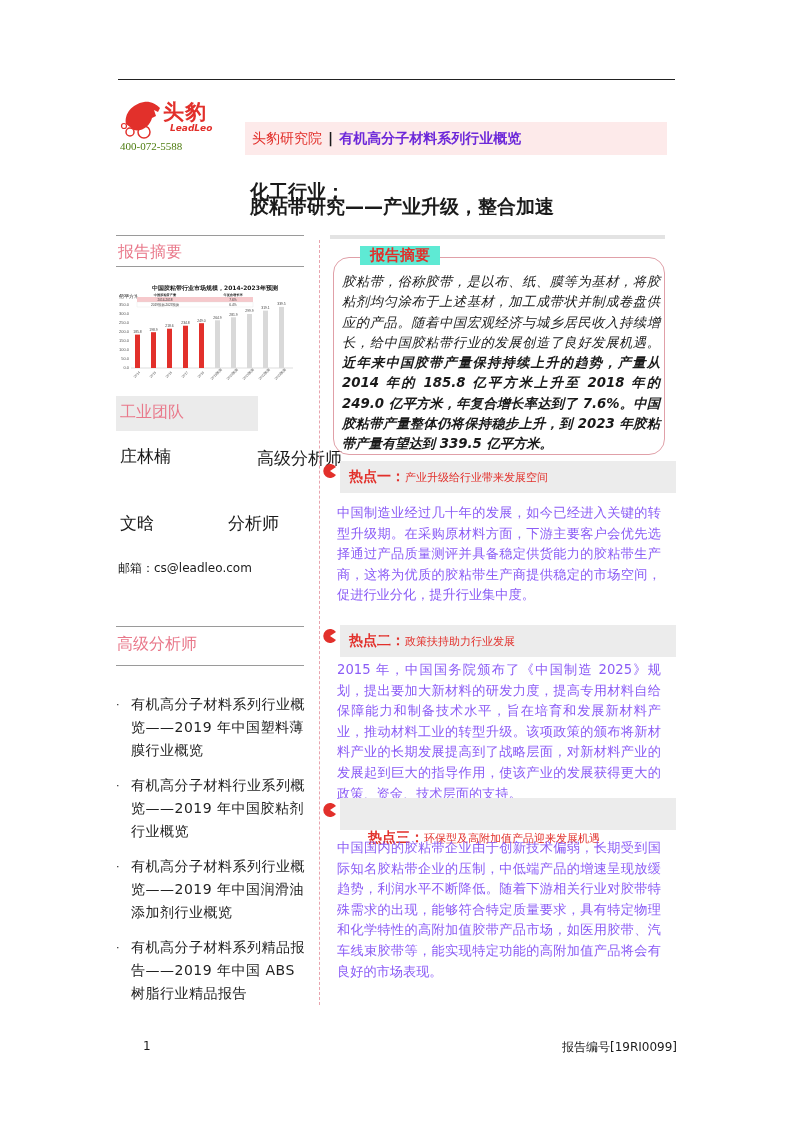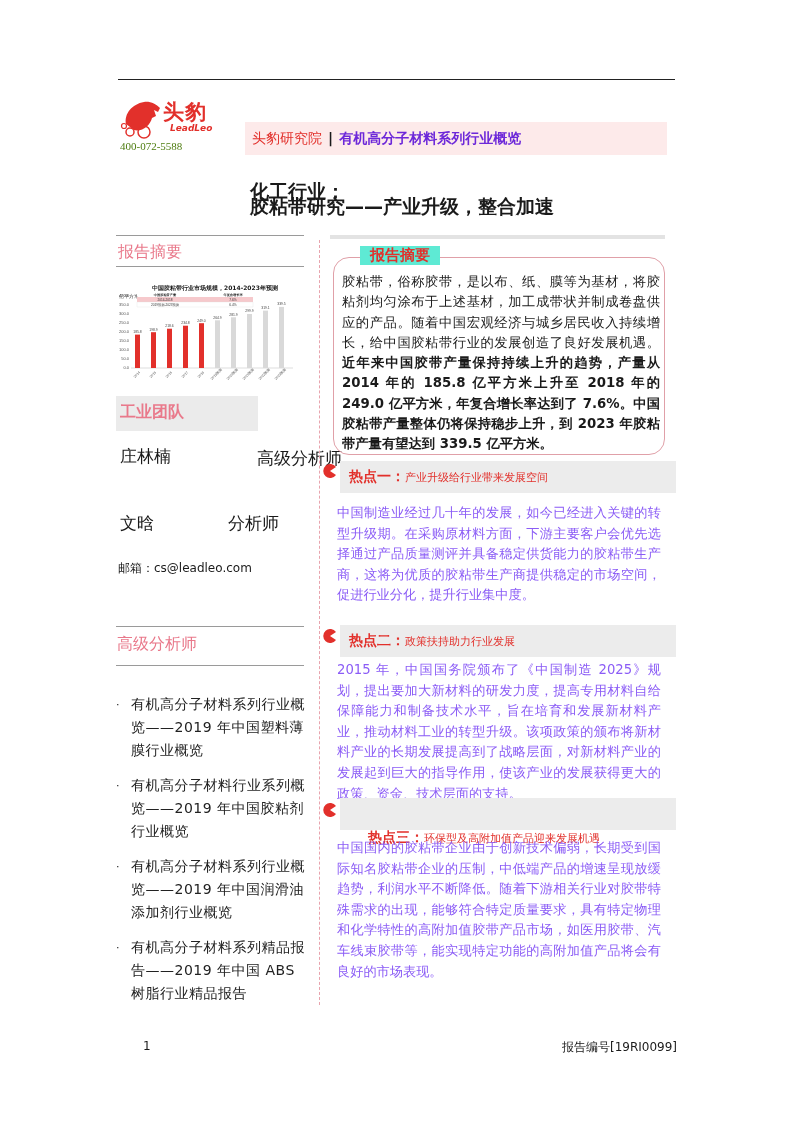--- a/index.html
+++ b/index.html
@@ -25,21 +25,21 @@
   .chart-title { left:152px; top:284px; font-size:6px; font-weight:bold; }
   .team-box { left:116px; top:396px; width:142px; height:35px; background:#ebebeb; }
   .member { font-size:17px; }
   .email { left:118px; top:560px; font-size:12px; }
   .related-list { left:116px; top:693px; width:195px; }
   .related-item { display:flex; font-size:14px; line-height:23px; margin-bottom:12px; color:#222; letter-spacing:0.5px; }
   .related-item .bullet { width:15px; flex:0 0 15px; font-size:11px; }
   
   .summary { left:333px; top:257px; width:330px; height:196px; border:1px solid #e0a0a8; border-radius:16px; }
   .summary-label { left:360px; top:246px; background:#5eead4; padding:0 10px; font-size:15px; font-weight:bold; color:#e2302b; }
-  .summary-text { left:342px; top:272px; width:318px; font-size:13.3px; line-height:20.3px; text-align:justify; }
+  .summary-text { left:342px; top:272px; width:318px; font-size:13.3px; line-height:20.3px; text-align:justify;font-style:italic; }
   .summary-text b { font-weight:bold; }
   .hot-head { width:336px; height:32px; background:#ececec; left:340px; }
   .hot-icon { width:14px; height:14px; left:323px; }
   .hot-title { font-size:14px; font-weight:bold; color:#e2302b; }
   .hot-sub { font-size:11px; color:#e2302b; font-weight:normal; }
   .hot-body { left:337px; width:324px; font-size:13.2px; line-height:20.6px; text-align:justify; color:#8b5cf6; }
   .footer-page { left:143px; top:1039px; font-size:12px; }
   .footer-code { left:562px; top:1039px; font-size:12px;text-align:center; }
   
   .chart { left:115px; top:288px; width:190px; height:92px; }
@@ -131,21 +131,21 @@
     <text transform="translate(84,90) rotate(-45)">2018</text>
     <text transform="translate(97,92) rotate(-45)">2019预测</text>
     <text transform="translate(113,92) rotate(-45)">2020预测</text>
     <text transform="translate(129,92) rotate(-45)">2021预测</text>
     <text transform="translate(145,92) rotate(-45)">2022预测</text>
     <text transform="translate(161,92) rotate(-45)">2023预测</text>
   </g>
 </svg>
 
 <div class="abs team-box"></div>
-<div class="abs sec-title" style="left:120px; top:402px;font-weight:bold;">工业团队</div>
+<div class="abs sec-title" style="left:120px; top:402px;">工业团队</div>
 
 <div class="abs member" style="left:120px; top:445px;">庄林楠</div>
 <div class="abs member" style="left:228px; top:447px;margin-left:29px;">高级分析师</div>
 <div class="abs member" style="left:120px; top:512px;">文晗</div>
 <div class="abs member" style="left:228px; top:512px;">分析师</div>
 
 <div class="abs email">邮箱：cs@leadleo.com</div>
 
 <div class="abs hrule" style="left:116px; top:626px; width:188px;"></div>
 <div class="abs sec-title" style="left:117px; top:634px;">高级分析师</div>

